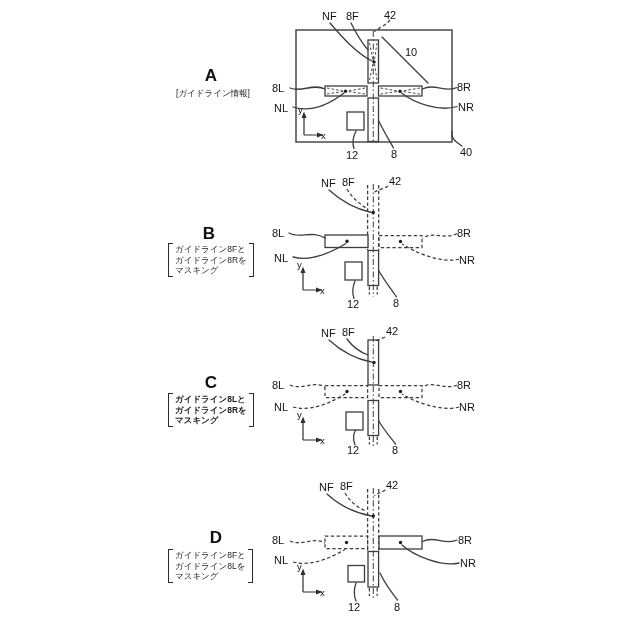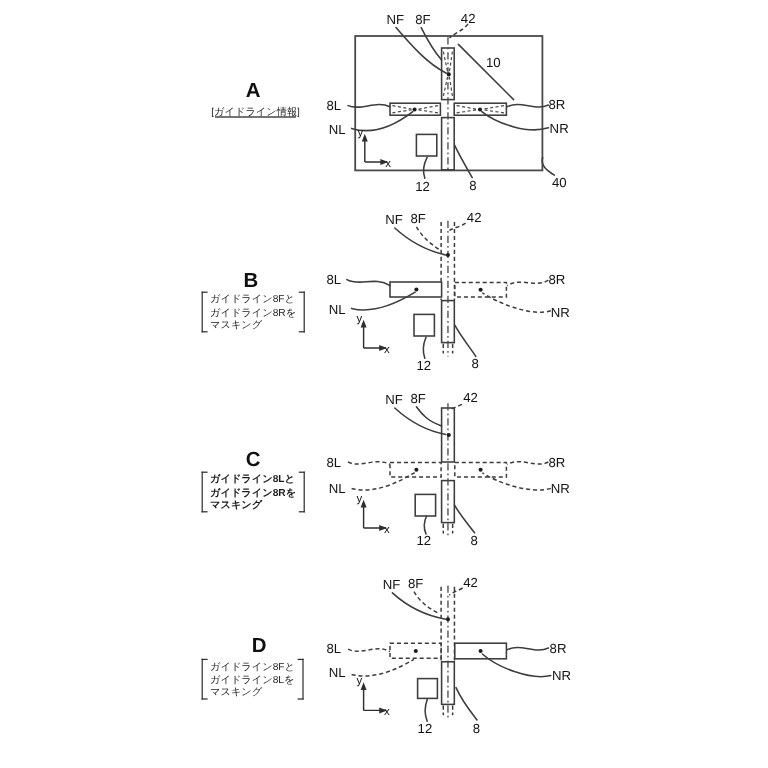--- a/index.html
+++ b/index.html
@@ -16,21 +16,21 @@
   .wrd{fill:none;stroke:#3d3d3d;stroke-width:1.25;stroke-dasharray:3.4 2.4;}
   .dt {fill:#1c1c1c;stroke:none;}
   .ax {stroke:#2e2e2e;stroke-width:1.2;fill:none;}
   .ah {fill:#2e2e2e;stroke:none;}
   text.lb  {font-family:"Liberation Sans",sans-serif;font-size:11px;fill:#141414;}
   text.axlb{font-family:"Liberation Sans",sans-serif;font-size:9.5px;fill:#141414;}
   
   .panel-letter{position:absolute;width:34px;text-align:center;font-size:17px;font-weight:bold;
                 color:#101010;}
   .cap-a{position:absolute;left:164px;top:88px;width:98px;text-align:center;font-size:8.5px;
-         color:#1c1c1c;white-space:nowrap;text-decoration:underline;}
+         color:#1c1c1c;white-space:nowrap;}
   .cap{position:absolute;display:inline-flex;align-items:stretch;color:#1c1c1c;justify-content:flex-end;}
   .cap .lines{display:flex;flex-direction:column;white-space:nowrap;padding:1px 2px;
               font-size:8.5px;line-height:10.6px;text-align:left;}
   .br{width:4px;}
   .br-l{border-top:1.2px solid #2b2b2b;border-bottom:1.2px solid #2b2b2b;border-left:1.2px solid #2b2b2b;}
   .br-r{border-top:1.2px solid #2b2b2b;border-bottom:1.2px solid #2b2b2b;border-right:1.2px solid #2b2b2b;}
 </style>
 </head>
 <body>
 

